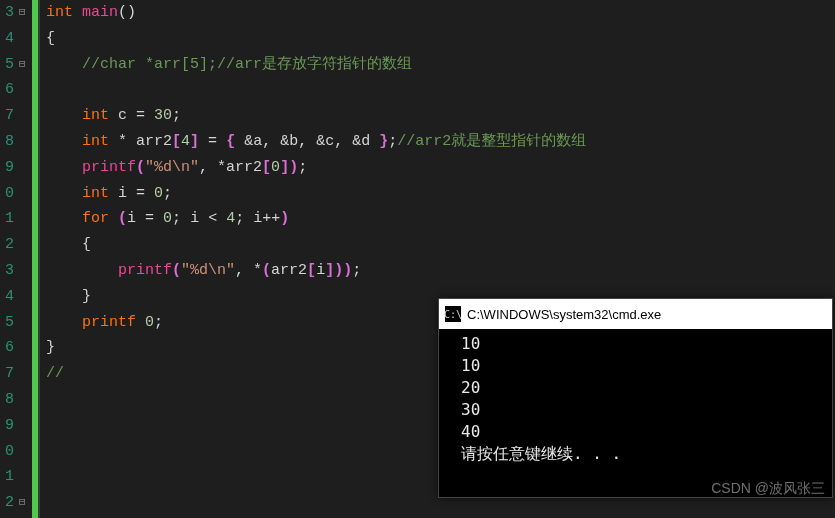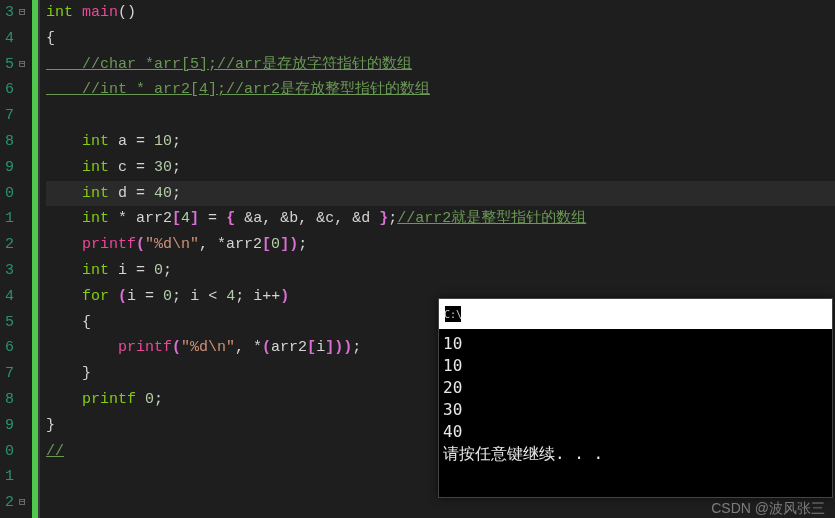--- a/index.html
+++ b/index.html
@@ -55,25 +55,25 @@
 }
 .line {
   height: 25.8px;
   line-height: 25.8px;
   white-space: pre;
   color: #d4d4d4;
 }
 .line.hl {
   background: #2a2a2a;
 }
-.kw { color: #84cc16; }
+.kw { color: #f97316; }
 .fn { color: #ec4899; }
 .num { color: #b5cea8; }
 .str { color: #ce9178; }
-.cmt { color: #6a9955; text-decoration: underline; }
+.cmt { color: #6a9955; }
 .br { color: #da70d6; font-weight:bold; }
 .pln { color: #d4d4d4; }
 
 .console {
   position: absolute;
   left: 438px;
   top: 298px;
   width: 395px;
   height: 200px;
   background: #000;
@@ -95,31 +95,31 @@
   background: #000;
   display: inline-flex;
   align-items: center;
   justify-content: center;
   margin-right: 6px;
   color: #ccc;
   font-size: 10px;
   font-family: monospace;
 }
 .console-body {
-  padding: 4px 4px;
+  padding: 4px 22px;
   color: #e8e8e8;
   font-family: SimSun, 'NSimSun', monospace;
   font-size: 16px;
   line-height: 22px;
   white-space: pre;
 }
 .watermark {
   position: absolute;
   right: 10px;
-  bottom: 0;
+  bottom: 20px;
   color: rgba(200,200,200,0.55);
   font-family: sans-serif;
   font-size: 14px;
   text-align: center;
 }
 </style>
 </head>
 <body>
 
 <div class="editor">
@@ -149,41 +149,39 @@
     <span class="fold-mark" style="top:5px">⊟</span>
     <span class="fold-mark" style="top:57px">⊟</span>
     <span class="fold-mark" style="top:495px">⊟</span>
   </div>
   <div class="vbar"></div>
   <div class="vbar2"></div>
   <div class="code">
     <div class="line"><span class="kw">int</span><span class="fn"> main</span><span class="pln">()</span></div>
     <div class="line"><span class="pln">{</span></div>
     <div class="line"><span class="cmt">    //char *arr[5];//arr是存放字符指针的数组</span></div>
-    <div class="line"><span class="cmt">    //int * arr2[4];//arr2是存放整型指针的数组</span></div>
     <div class="line"><span></span></div>
-    <div class="line"><span>    </span><span class="kw">int</span><span> </span><span class="pln">a</span><span class="pln"> = </span><span class="num">10</span><span class="pln">;</span></div>
     <div class="line"><span>    </span><span class="kw">int</span><span> </span><span class="pln">c</span><span class="pln"> = </span><span class="num">30</span><span class="pln">;</span></div>
-    <div class="line hl"><span>    </span><span class="kw">int</span><span> </span><span class="pln">d</span><span class="pln"> = </span><span class="num">40</span><span class="pln">;</span></div>
     <div class="line"><span>    </span><span class="kw">int</span><span class="pln"> * </span><span class="pln">arr2</span><span class="br">[</span><span class="num">4</span><span class="br">]</span><span class="pln"> = </span><span class="br">{ </span><span class="pln">&amp;a, &amp;b, &amp;c, &amp;d </span><span class="br">}</span><span class="pln">;</span><span class="cmt">//arr2就是整型指针的数组</span></div>
     <div class="line"><span>    </span><span class="fn">printf</span><span class="br">(</span><span class="str">"%d\n"</span><span class="pln">, *</span><span class="pln">arr2</span><span class="br">[</span><span class="num">0</span><span class="br">]</span><span class="br">)</span><span class="pln">;</span></div>
     <div class="line"><span>    </span><span class="kw">int</span><span> </span><span class="pln">i</span><span class="pln"> = </span><span class="num">0</span><span class="pln">;</span></div>
     <div class="line"><span>    </span><span class="kw">for</span><span> </span><span class="br">(</span><span class="pln">i</span><span class="pln"> = </span><span class="num">0</span><span class="pln">; </span><span class="pln">i</span><span class="pln"> &lt; </span><span class="num">4</span><span class="pln">; </span><span class="pln">i</span><span class="pln">++</span><span class="br">)</span></div>
     <div class="line"><span class="pln">    {</span></div>
     <div class="line"><span>        </span><span class="fn">printf</span><span class="br">(</span><span class="str">"%d\n"</span><span class="pln">, *</span><span class="br">(</span><span class="pln">arr2</span><span class="br">[</span><span class="pln">i</span><span class="br">]</span><span class="br">))</span><span class="pln">;</span></div>
     <div class="line"><span class="pln">    }</span></div>
     <div class="line"><span>    </span><span class="kw">printf</span><span> </span><span class="num">0</span><span class="pln">;</span></div>
     <div class="line"><span class="pln">}</span></div>
     <div class="line"><span class="cmt">//</span></div>
   </div>
 </div>
 
 <div class="console">
   <div class="console-title">
     <span class="cicon">C:\</span>
+    <span>C:\WINDOWS\system32\cmd.exe</span>
   </div>
   <div class="console-body"><span>10</span>
 <span>10</span>
 <span>20</span>
 <span>30</span>
 <span>40</span>
 <span>请按任意键继续. . .</span></div>
 </div>
 
 <div class="watermark">CSDN @波风张三</div>

